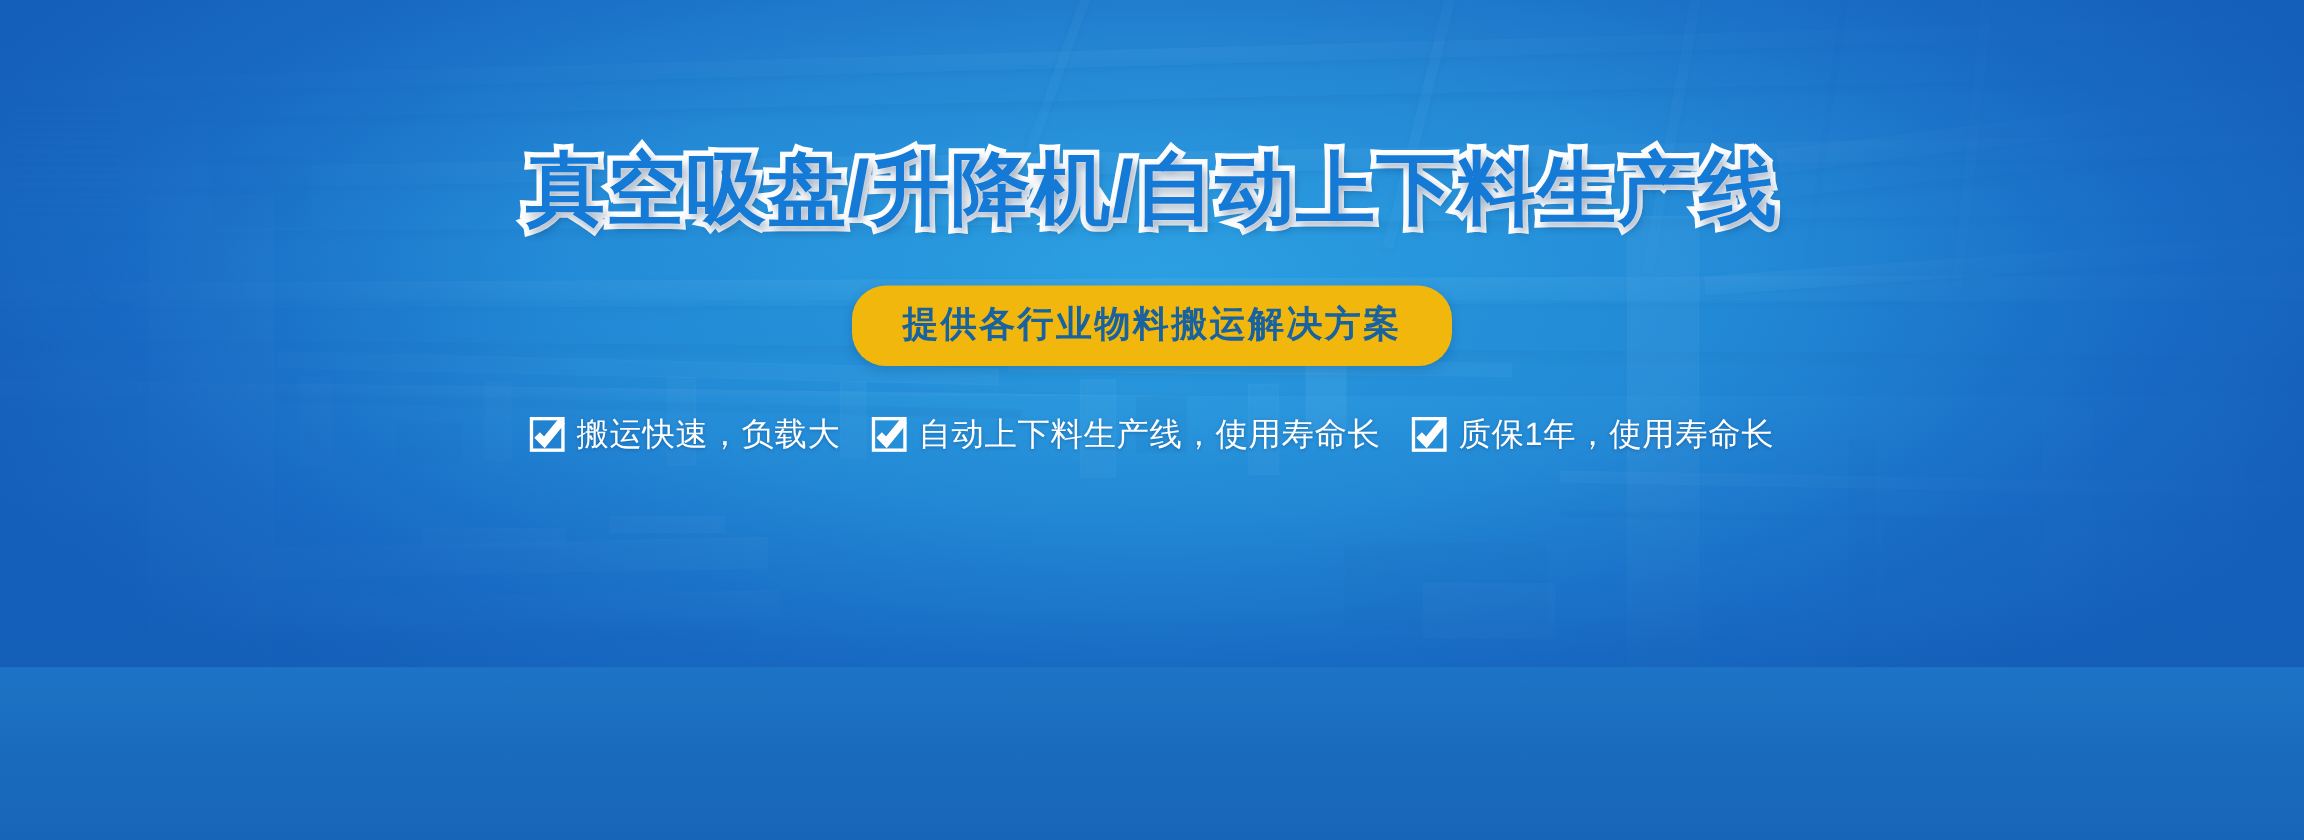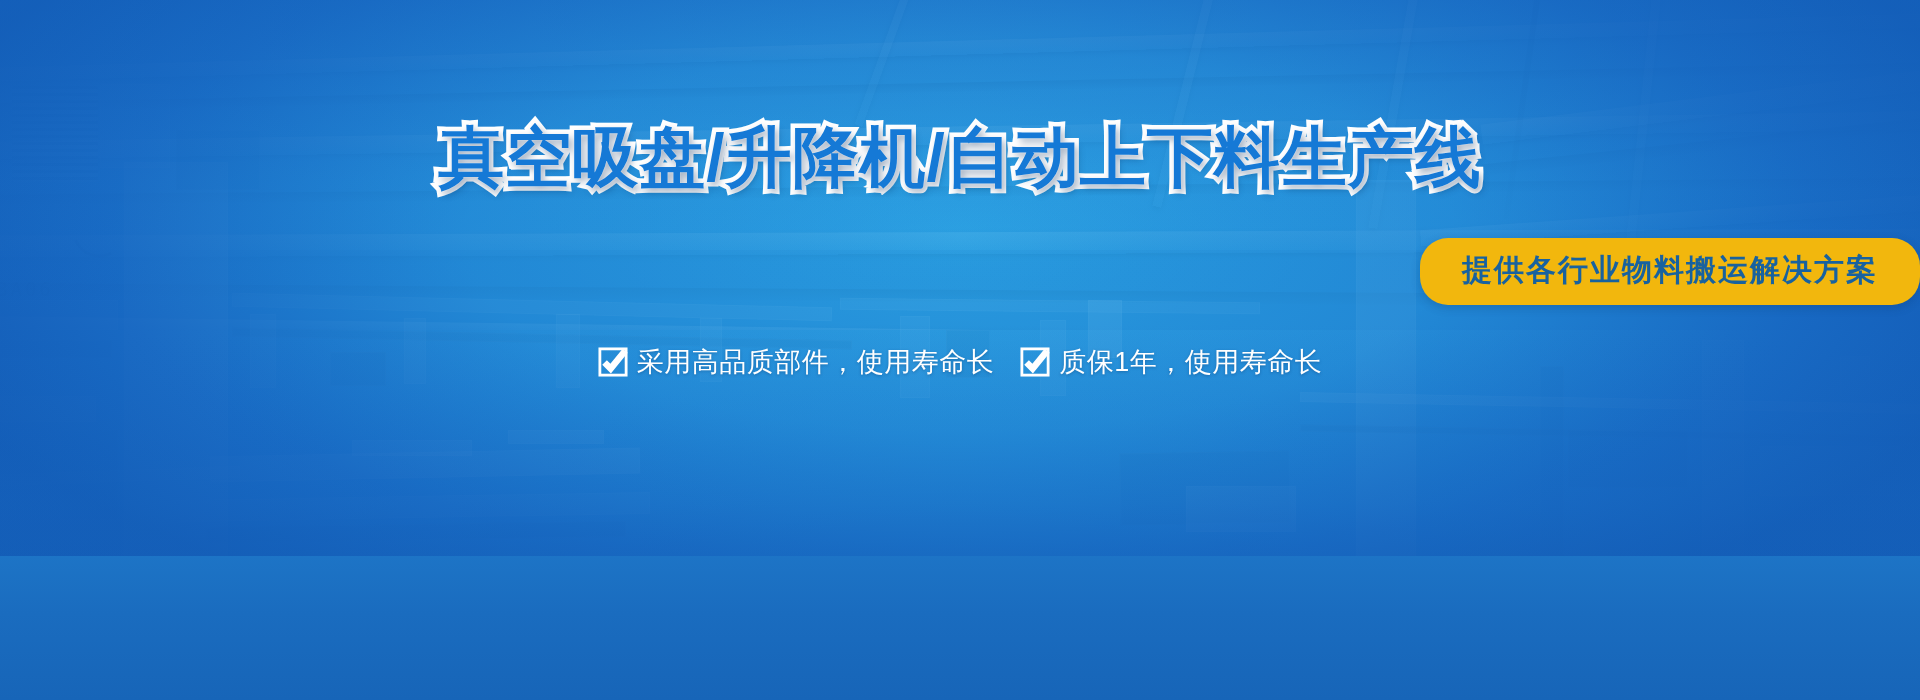--- a/index.html
+++ b/index.html
@@ -150,21 +150,21 @@
     text-shadow:
       0 0 1px #ffffff,
       3px 4px 7px rgba(8,44,92,0.38);
     white-space: nowrap;
   }
 
   .badge-wrap {
     position: absolute;
     left: 0; right: 0;
     top: 238px;
-    text-align: right;
+    text-align: center;
   }
   .badge {
     display: inline-block;
     background: #f2b70d;
     color: #18629f;
     font-size: 30px;
     font-weight: 700;
     letter-spacing: 2px;
     padding: 12px 42px 14px;
     border-radius: 28px;
@@ -281,27 +281,34 @@
   <div class="content">
 
     <div class="headline">真空吸盘/升降机/自动上下料生产线</div>
 
     <div class="badge-wrap">
       <span class="badge">提供各行业物料搬运解决方案</span>
     </div>
 
     <div class="features">
 
-
       <div class="feature">
         <svg class="check-icon" viewBox="0 0 32 32">
           <rect x="2" y="2" width="28" height="28" fill="none" stroke="#ffffff" stroke-width="3"></rect>
           <path d="M7 16.5 L13.5 23 L29 4" fill="none" stroke="#ffffff" stroke-width="7" stroke-linecap="butt" stroke-linejoin="miter"></path>
         </svg>
-        <span class="feature-label">采用高品质部件，使用寿命长</span>
+        <span class="feature-label">搬运快速，负载大</span>
+      </div>
+
+      <div class="feature">
+        <svg class="check-icon" viewBox="0 0 32 32">
+          <rect x="2" y="2" width="28" height="28" fill="none" stroke="#ffffff" stroke-width="3"></rect>
+          <path d="M7 16.5 L13.5 23 L29 4" fill="none" stroke="#ffffff" stroke-width="7" stroke-linecap="butt" stroke-linejoin="miter"></path>
+        </svg>
+        <span class="feature-label">自动上下料生产线，使用寿命长</span>
       </div>
 
       <div class="feature">
         <svg class="check-icon" viewBox="0 0 32 32">
           <rect x="2" y="2" width="28" height="28" fill="none" stroke="#ffffff" stroke-width="3"></rect>
           <path d="M7 16.5 L13.5 23 L29 4" fill="none" stroke="#ffffff" stroke-width="7" stroke-linecap="butt" stroke-linejoin="miter"></path>
         </svg>
         <span class="feature-label">质保1年，使用寿命长</span>
       </div>
 

